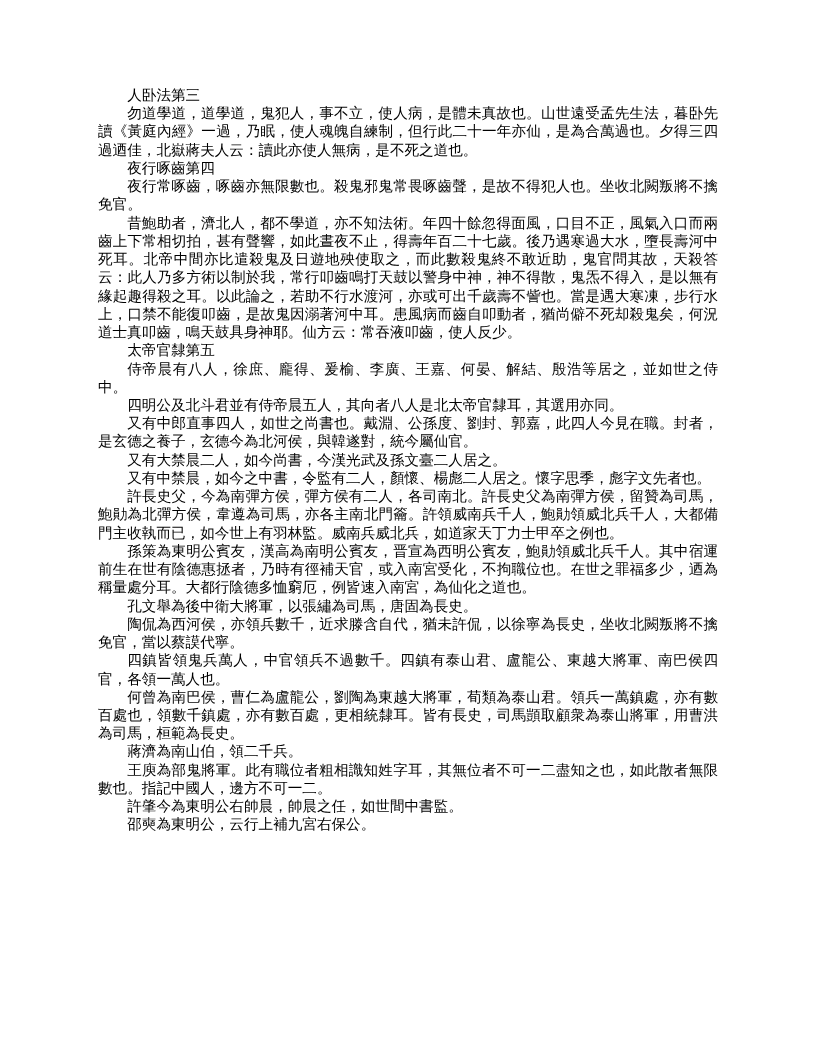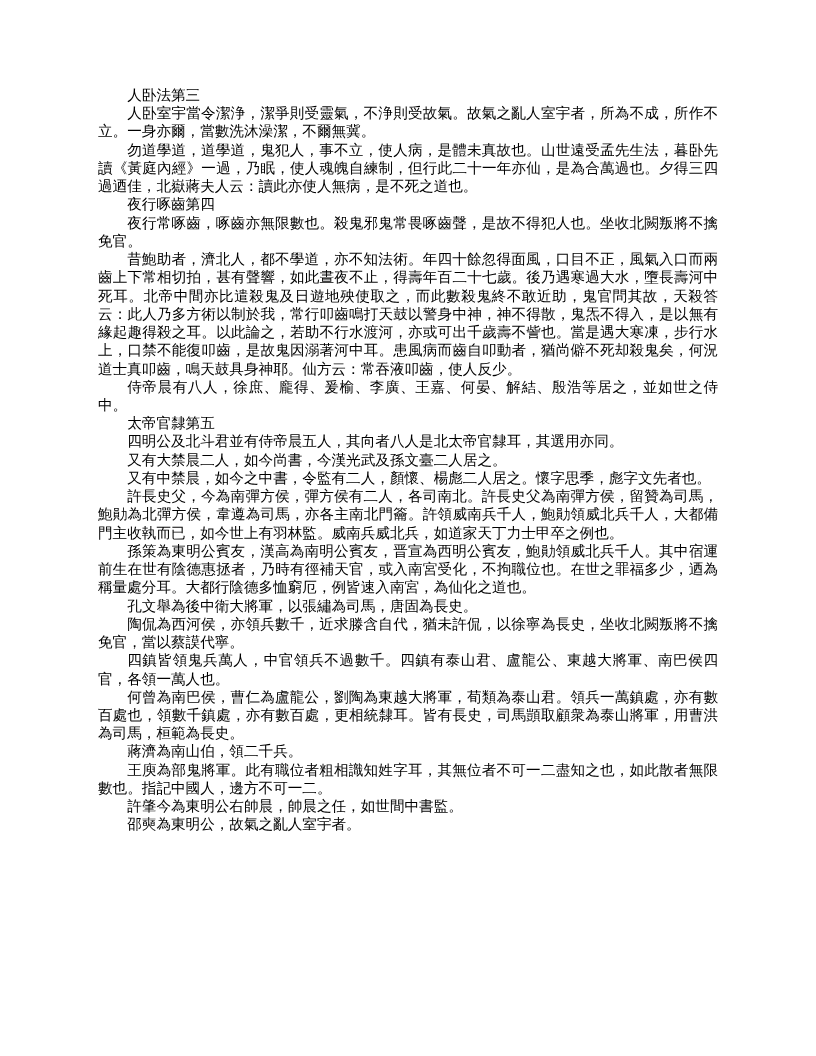--- a/index.html
+++ b/index.html
@@ -32,34 +32,34 @@
     text-indent: 2em;
     word-break: break-all;
   }
 </style>
 </head>
 <body>
 
 <div class="page">
   <div class="doc-content">
     <p>人卧法第三</p>
-    <p>人卧室宇當令潔浄，潔爭則受靈氣，不浄則受故氣。故氣之亂人室宇者，所為不成，所作不立。一身亦爾，當數洗沐澡潔，不爾無冀。</p>
     <p>勿道學道，道學道，鬼犯人，事不立，使人病，是體未真故也。山世遠受孟先生法，暮卧先讀《黃庭內經》一過，乃眠，使人魂魄自練制，但行此二十一年亦仙，是為合萬過也。夕得三四過迺佳，北嶽蔣夫人云：讀此亦使人無病，是不死之道也。</p>
     <p>夜行啄齒第四</p>
     <p>夜行常啄齒，啄齒亦無限數也。殺鬼邪鬼常畏啄齒聲，是故不得犯人也。坐收北闕叛將不擒免官。</p>
     <p>昔鮑助者，濟北人，都不學道，亦不知法術。年四十餘忽得面風，口目不正，風氣入口而兩齒上下常相切拍，甚有聲響，如此晝夜不止，得壽年百二十七歲。後乃遇寒過大水，墮長壽河中死耳。北帝中間亦比遣殺鬼及日遊地殃使取之，而此數殺鬼終不敢近助，鬼官問其故，天殺答云：此人乃多方術以制於我，常行叩齒鳴打天鼓以警身中神，神不得散，鬼炁不得入，是以無有緣起趣得殺之耳。以此論之，若助不行水渡河，亦或可出千歲壽不訾也。當是遇大寒凍，步行水上，口禁不能復叩齒，是故鬼因溺著河中耳。患風病而齒自叩動者，猶尚僻不死却殺鬼矣，何況道士真叩齒，鳴天鼓具身神耶。仙方云：常吞液叩齒，使人反少。</p>
+    <p>太帝官隸第五</p>
     <p>侍帝晨有八人，徐庶、龐得、爰榆、李廣、王嘉、何晏、解結、殷浩等居之，並如世之侍中。</p>
-    <p>太帝官隸第五</p>
     <p>四明公及北斗君並有侍帝晨五人，其向者八人是北太帝官隸耳，其選用亦同。</p>
+    <p>又有中郎直事四人，如世之尚書也。戴淵、公孫度、劉封、郭嘉，此四人今見在職。封者，是玄德之養子，玄德今為北河侯，與韓遂對，統今屬仙官。</p>
     <p>又有大禁晨二人，如今尚書，今漢光武及孫文臺二人居之。</p>
     <p>又有中禁晨，如今之中書，令監有二人，顏懷、楊彪二人居之。懷字思季，彪字文先者也。</p>
     <p>許長史父，今為南彈方侯，彈方侯有二人，各司南北。許長史父為南彈方侯，留贊為司馬，鮑勛為北彈方侯，韋遵為司馬，亦各主南北門籥。許領威南兵千人，鮑勛領威北兵千人，大都備門主收執而已，如今世上有羽林監。威南兵威北兵，如道家天丁力士甲卒之例也。</p>
     <p>孫策為東明公賓友，漢高為南明公賓友，晋宣為西明公賓友，鮑勛領威北兵千人。其中宿運前生在世有陰德惠拯者，乃時有徑補天官，或入南宮受化，不拘職位也。在世之罪福多少，迺為稱量處分耳。大都行陰德多恤窮厄，例皆速入南宮，為仙化之道也。</p>
     <p>孔文舉為後中衛大將軍，以張繡為司馬，唐固為長史。</p>
     <p>陶侃為西河侯，亦領兵數千，近求滕含自代，猶未許侃，以徐寧為長史，坐收北闕叛將不擒免官，當以蔡謨代寧。</p>
     <p>四鎮皆領鬼兵萬人，中官領兵不過數千。四鎮有泰山君、盧龍公、東越大將軍、南巴侯四官，各領一萬人也。</p>
     <p>何曾為南巴侯，曹仁為盧龍公，劉陶為東越大將軍，荀類為泰山君。領兵一萬鎮處，亦有數百處也，領數千鎮處，亦有數百處，更相統隸耳。皆有長史，司馬顗取顧衆為泰山將軍，用曹洪為司馬，桓範為長史。</p>
     <p>蔣濟為南山伯，領二千兵。</p>
     <p>王庾為部鬼將軍。此有職位者粗相識知姓字耳，其無位者不可一二盡知之也，如此散者無限數也。指記中國人，邊方不可一二。</p>
     <p>許肇今為東明公右帥晨，帥晨之任，如世間中書監。</p>
-    <p>邵奭為東明公，故氣之亂人室宇者。</p>
+    <p>邵奭為東明公，云行上補九宮右保公。</p>
   </div>
 </div>
 
 </body></html>

